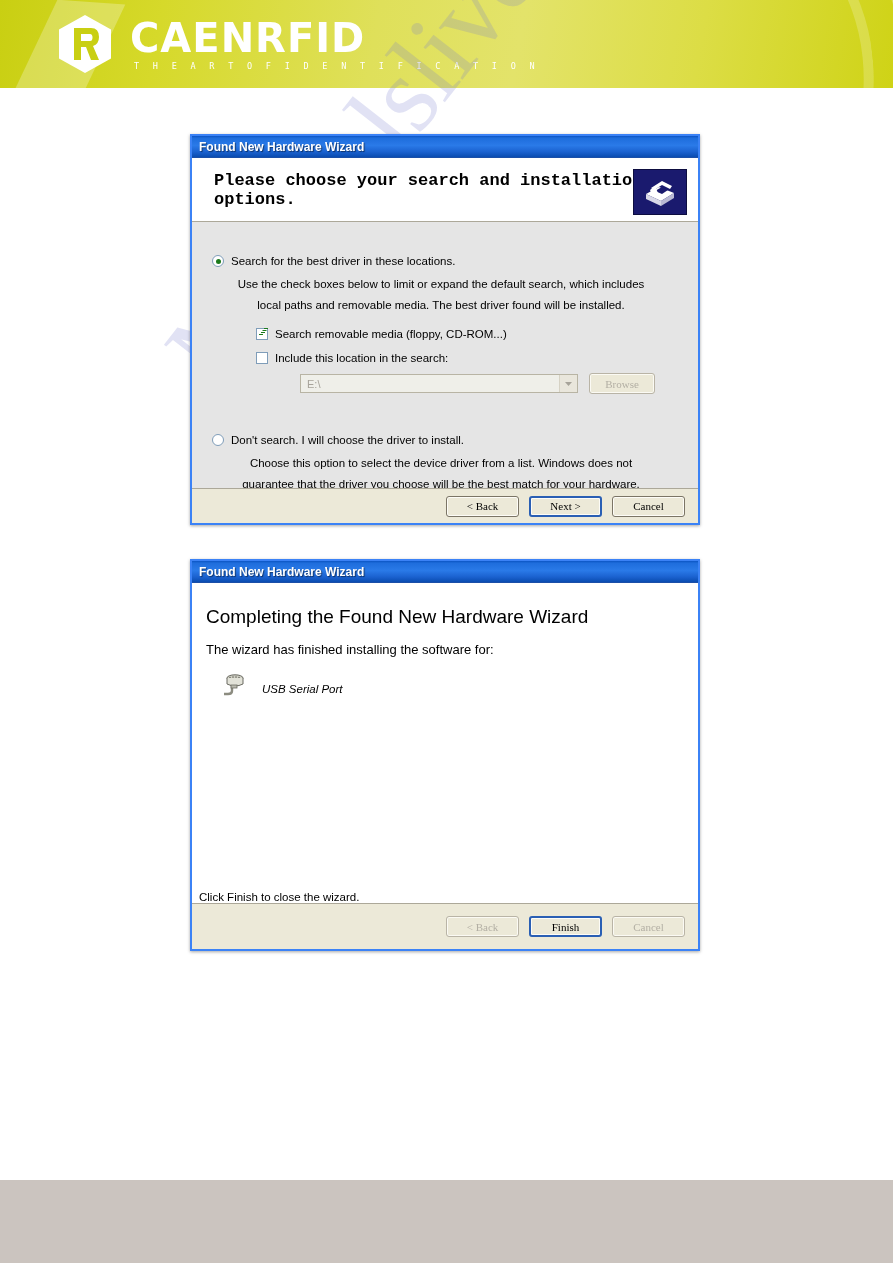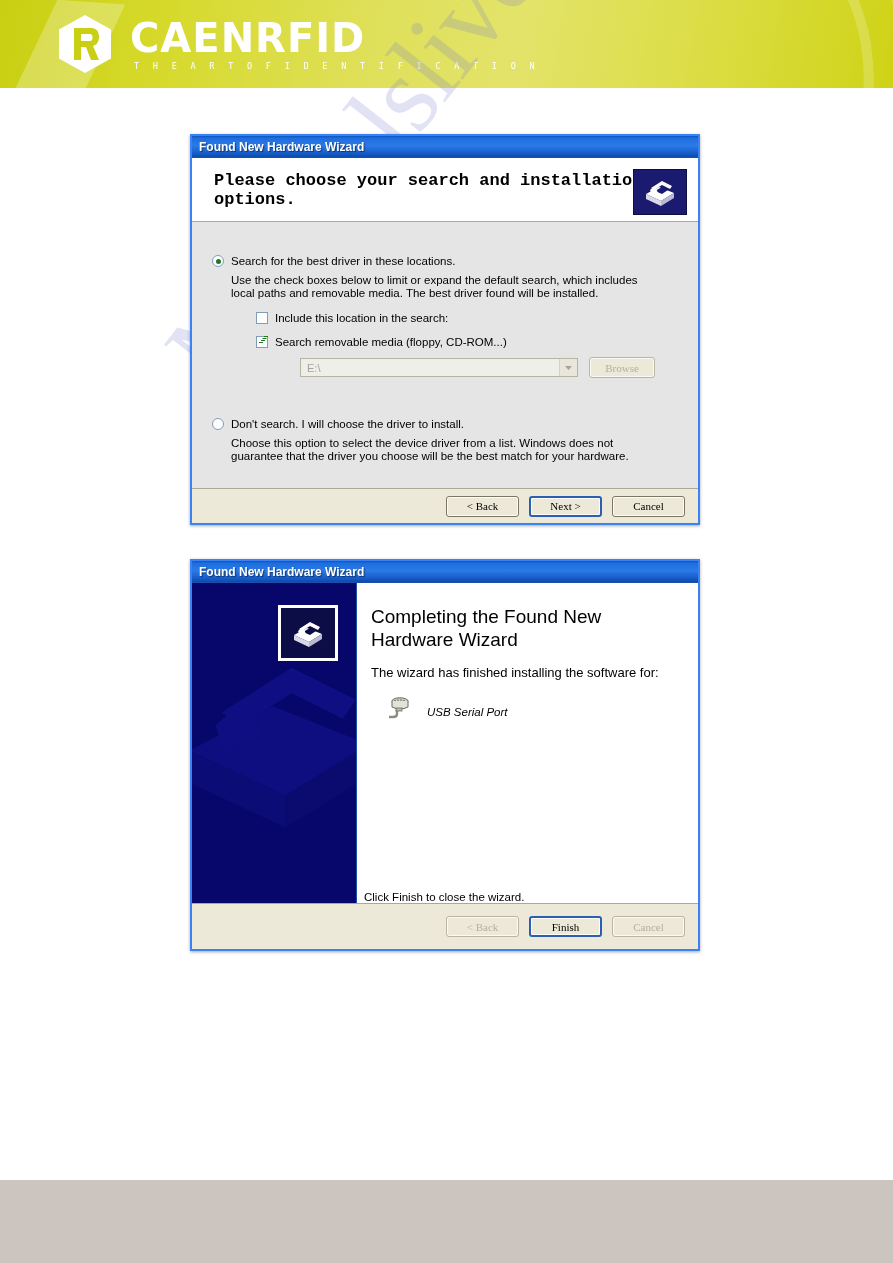--- a/index.html
+++ b/index.html
@@ -150,21 +150,21 @@
     border:1px solid #7f9db9;background:#fff;
     margin-right:7px;flex:none;margin-top:1px;
     position:relative;box-sizing:border-box;
   }
   .radio.on::after{
     content:"";position:absolute;left:2.5px;top:2.5px;
     width:5px;height:5px;border-radius:50%;background:#1c7a1c;
   }
   .opt-label{line-height:14px;}
   .desc{
-    margin:6px 0 0 19px;line-height:13px;max-width:420px;
+    margin:6px 0 0 19px;line-height:21px;max-width:420px;text-align:center;
   }
   .cb-row{display:flex;align-items:center;margin-left:44px;margin-top:12px;}
   .cbx{
     width:12px;height:12px;border:1px solid #7f9db9;background:#fff;
     margin-right:7px;flex:none;position:relative;box-sizing:border-box;
   }
   .cbx.on::after{
     content:"";position:absolute;left:2px;top:4.5px;
     width:4px;height:1.5px;background:#1c7a1c;
     box-shadow:2px -2px 0 #1c7a1c,3.5px -4px 0 #1c7a1c,5px -6px 0 #1c7a1c;
@@ -207,21 +207,21 @@
     height:35px;
     border-top:1px solid #aca899;
     background:#ece9d8;
     display:flex;align-items:center;justify-content:flex-end;
     padding-right:13px;gap:10px;
     box-sizing:border-box;
   }
 
   
   #dlg2{left:190px;top:559px;width:506px;height:388px;}
-  .d2-inner{display:flex;height:332px;}
+  .d2-inner{display:flex;height:332px;flex-direction:column;}
   .sidepanel{
     width:164px;flex:none;
     background:#06066b;
     position:relative;overflow:hidden;
     border-right:1px solid #1b4fa8;
   }
   .side-wm{
     position:absolute;left:-28px;top:30px;
     opacity:.30;
   }
@@ -309,27 +309,27 @@
 
   <div class="body1">
 
     <div class="opt-row">
       <span class="radio on"></span>
       <span class="opt-label">Search for the best driver in these locations.</span>
     </div>
     <div class="desc">Use the check boxes below to limit or expand the default search, which includes local paths and removable media. The best driver found will be installed.</div>
 
     <div class="cb-row">
+      <span class="cbx on"></span>
+      <span>Search removable media (floppy, CD-ROM...)</span>
+    </div>
+
+    <div class="cb-row">
       <span class="cbx"></span>
       <span>Include this location in the search:</span>
-    </div>
-
-    <div class="cb-row">
-      <span class="cbx on"></span>
-      <span>Search removable media (floppy, CD-ROM...)</span>
     </div>
 
     <div class="field-row">
       <span class="combo">
         <span class="cval">E:\</span>
         <span class="carrow">
           <svg width="7" height="4" viewBox="0 0 7 4">
               <path d="M0 0 L7 0 L3.5 4 Z" fill="#a7a39a"></path>
             </svg>
         </span>

